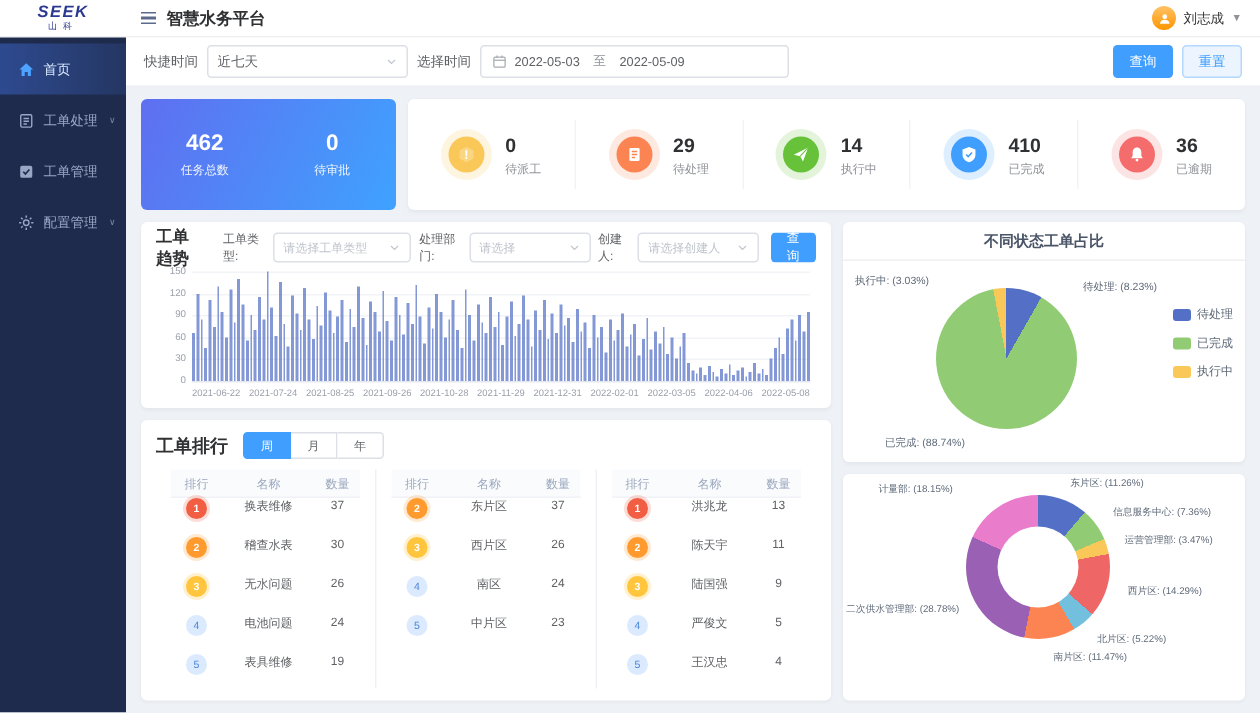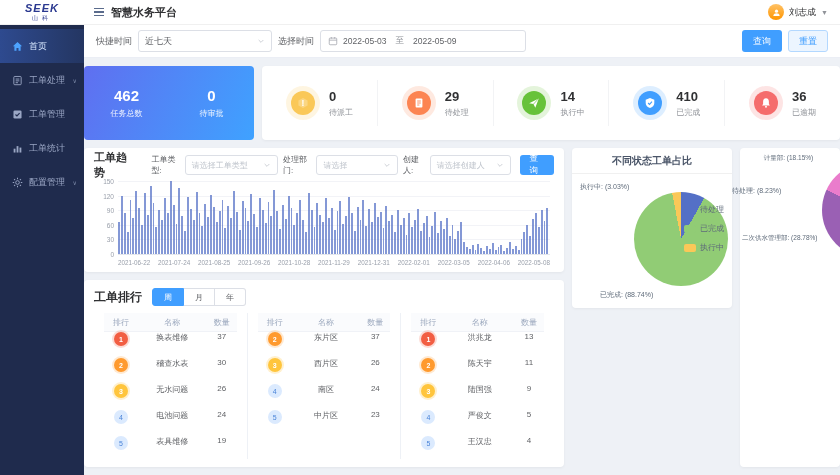--- a/index.html
+++ b/index.html
@@ -37,41 +37,41 @@
   .sel-quick{width:120px;}
   .daterange{height:20px;width:190px;border:1px solid #dcdfe6;border-radius:3px;background:#fff;display:flex;align-items:center;gap:5px;padding:0 7px;cursor:pointer;}
   .daterange .dt{font-size:8.5px;color:#606266;}
   .daterange .sep{font-size:8.5px;color:#909399;margin:0 4px;}
   .cal-icon{width:10px;height:10px;color:#a8abb2;}
   .filter-actions{margin-left:auto;display:flex;gap:6px;}
   .btn{height:20px;padding:0 10px;border-radius:3px;font-size:9px;display:flex;align-items:center;justify-content:center;cursor:pointer;border:1px solid transparent;}
   .btn-primary{background:#409eff;color:#fff;}
   .btn-plain{background:#ecf5ff;border-color:#b3d8ff;color:#409eff;}
   
-  .content{flex:1;padding:8px 0;display:flex;flex-direction:column;gap:8px;min-height:0;overflow:hidden;}
+  .content{flex:1;padding:8px 10px;display:flex;flex-direction:column;gap:8px;min-height:0;overflow:hidden;}
   .card{background:#fff;border-radius:4px;box-shadow:0 1px 3px rgba(0,0,0,.05);}
   
   .stats-row{height:74px;flex:0 0 74px;display:flex;gap:8px;}
   .blue-card{width:170px;flex:0 0 170px;border-radius:4px;background:linear-gradient(115deg,#5f6ff0,#3fa2ff);display:flex;align-items:center;}
   .bc-item{flex:1;display:flex;flex-direction:column;align-items:center;gap:4px;}
   .bc-value{font-size:15px;font-weight:bold;color:#fff;}
   .bc-label{font-size:8px;color:rgba(255,255,255,.92);}
   .stats-card{flex:1;display:flex;align-items:center;}
   .stat-item{flex:1;display:flex;align-items:center;justify-content:center;gap:9px;height:46px;}
   .stat-item + .stat-item{border-left:1px solid #f2f3f5;}
   .halo{width:34px;height:34px;border-radius:50%;display:flex;align-items:center;justify-content:center;}
   .icore{width:24px;height:24px;border-radius:50%;display:flex;align-items:center;justify-content:center;color:#fff;font-weight:bold;font-size:12px;}
   .icore svg{width:12px;height:12px;}
   .stat-text{display:flex;flex-direction:column;}
   .stat-value{font-size:13px;font-weight:bold;color:#303133;}
   .stat-label{font-size:8px;color:#909399;margin-top:3px;font-family:Liberation Mono, monospace;}
   
   .columns{flex:1;display:flex;gap:8px;min-height:0;}
   .left-col{flex:1;min-width:0;display:flex;flex-direction:column;gap:8px;}
-  .right-col{width:268px;flex:0 0 268px;display:flex;gap:8px;}
+  .right-col{width:268px;flex:0 0 268px;display:flex;flex-direction:column;gap:8px;}
   
   .trend-card{height:124px;flex:0 0 124px;padding:6px 10px;display:flex;flex-direction:column;box-sizing:border-box;}
   .trend-head{display:flex;align-items:center;gap:6px;height:22px;flex:0 0 22px;}
   .trend-title{font-size:11px;font-weight:bold;color:#303133;margin-right:14px;}
   .tf-label{font-size:8px;color:#606266;}
   .tf-select{height:18px;font-size:8px;}
   .btn-sm{height:18px;padding:0 9px;font-size:8.5px;margin-left:2px;}
   .chart-wrap{flex:1;position:relative;margin-top:3px;}
   .gridline{position:absolute;left:24px;right:4px;border-top:1px solid #f2f3f7;height:0;}
   .gridline.axis{border-top-color:#e4e7ed;}
@@ -167,30 +167,20 @@
           <span class="side-arrow">∨</span>
         </div>
         <div class="side-item">
           <span class="side-icon">
             <svg viewBox="0 0 12 12">
               <rect x="1.6" y="1.6" width="8.8" height="8.8" rx="1.4" fill="currentColor"></rect>
               <path d="M3.8 6 L5.4 7.6 L8.3 4.4" stroke="#1f2b4d" stroke-width="1.2" fill="none"></path>
             </svg>
           </span>
           <span class="side-label">工单管理</span>
-        </div>
-        <div class="side-item">
-          <span class="side-icon">
-            <svg viewBox="0 0 12 12" fill="currentColor">
-              <rect x="1.8" y="6.2" width="2" height="4.2"></rect>
-              <rect x="5" y="3.4" width="2" height="7"></rect>
-              <rect x="8.2" y="5" width="2" height="5.4"></rect>
-            </svg>
-          </span>
-          <span class="side-label">工单统计</span>
         </div>
         <div class="side-item">
           <span class="side-icon">
             <svg viewBox="0 0 12 12">
               <circle cx="6" cy="6" r="2" fill="none" stroke="currentColor"></circle>
               <g stroke="currentColor" stroke-width="1.1">
                 <line x1="6" y1="0.8" x2="6" y2="2.4"></line>
                 <line x1="6" y1="9.6" x2="6" y2="11.2"></line>
                 <line x1="0.8" y1="6" x2="2.4" y2="6"></line>
                 <line x1="9.6" y1="6" x2="11.2" y2="6"></line>

